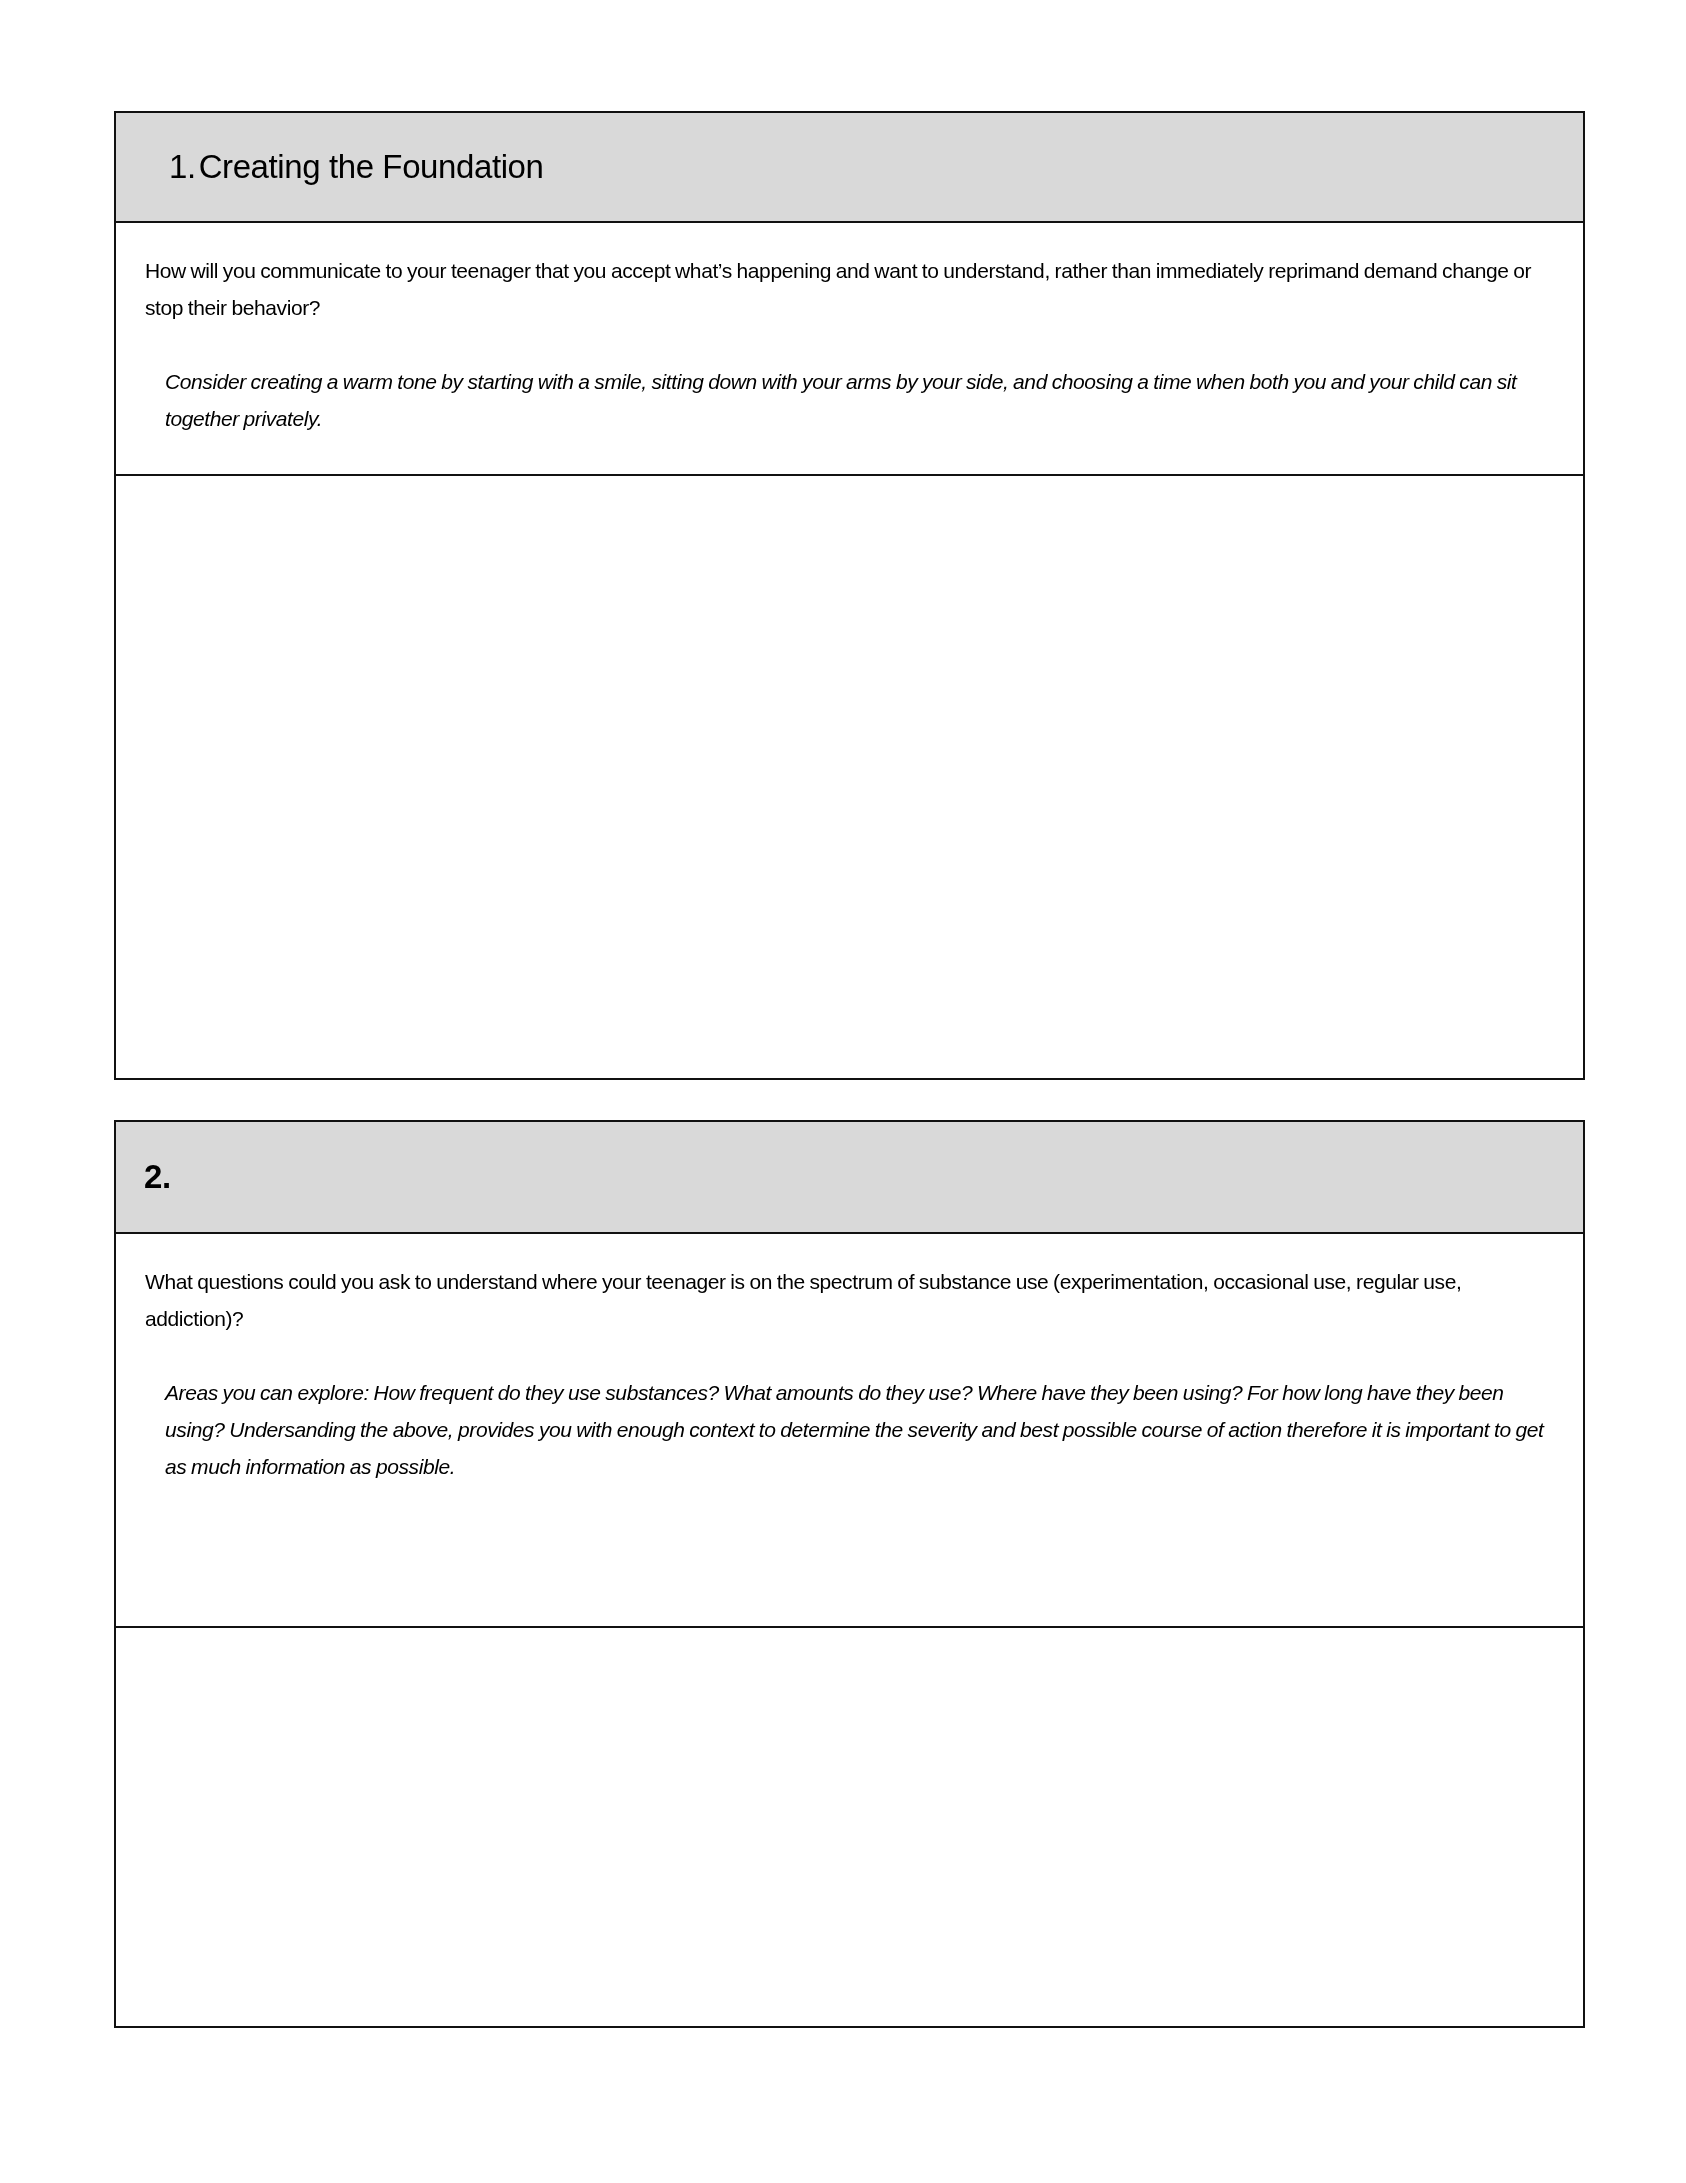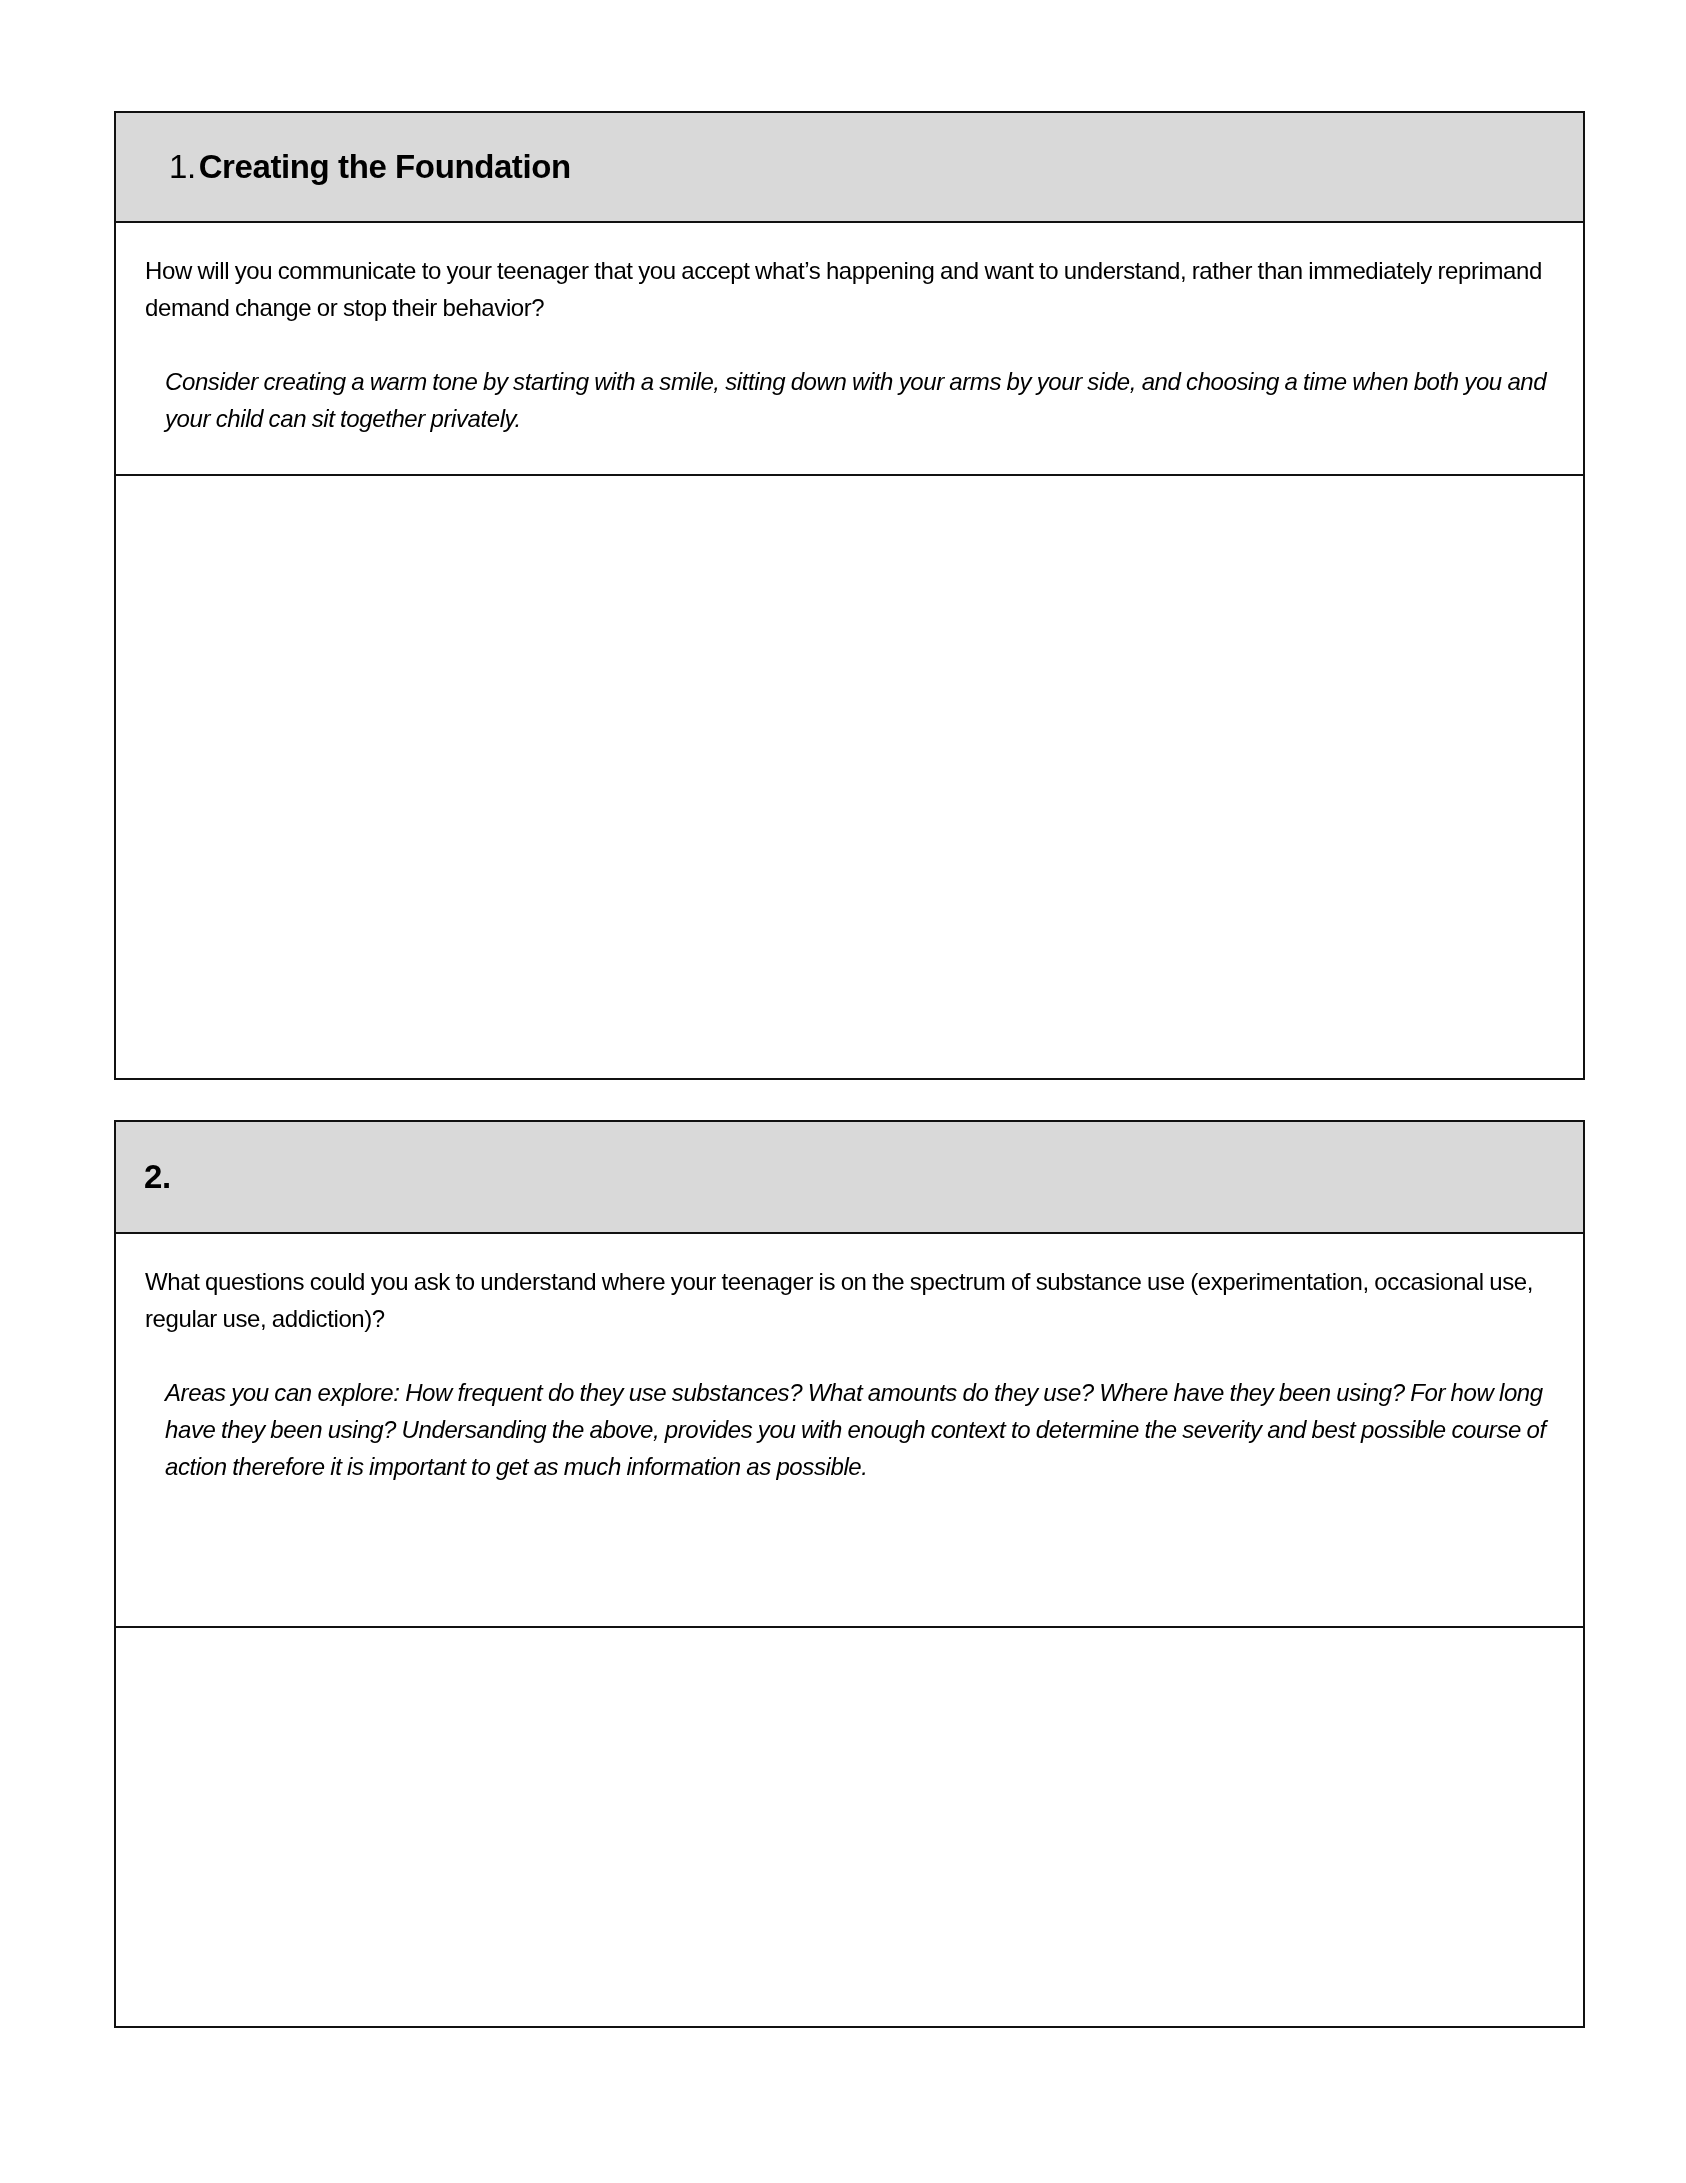--- a/index.html
+++ b/index.html
@@ -40,37 +40,37 @@
     #section-2 .section-header { height: 112px; padding-left: 28px; }
 
     .section-number {
       font-size: 33px;
       font-weight: 400;
       margin-right: 2.9px;
       letter-spacing: -0.4px;
     }
     .section-title {
       font-size: 33px;
-      font-weight: 700;
+      font-weight: 400;
       letter-spacing: -0.4px;
     }
     #section-2 .section-number { font-weight: 700; margin-right: 8.7px; }
 
     .section-prompt {
       border-bottom: 2.2px solid #111111;
       box-sizing: border-box;
       padding: 29px 29px 0 29px;
       flex: 0 0 auto;
     }
     #section-1 .section-prompt { height: 253px; }
     #section-2 .section-prompt { height: 394px; }
 
     .prompt-question, .prompt-hint {
       margin: 0;
-      font-size: 24px;
+      font-size: 21px;
       line-height: 37px;
       letter-spacing: -0.4px;
       word-spacing: -0.7px;
     }
     .prompt-hint {
       font-style: italic;
       margin-top: 37px;
       margin-left: 20px;
     }
     .answer-area {

